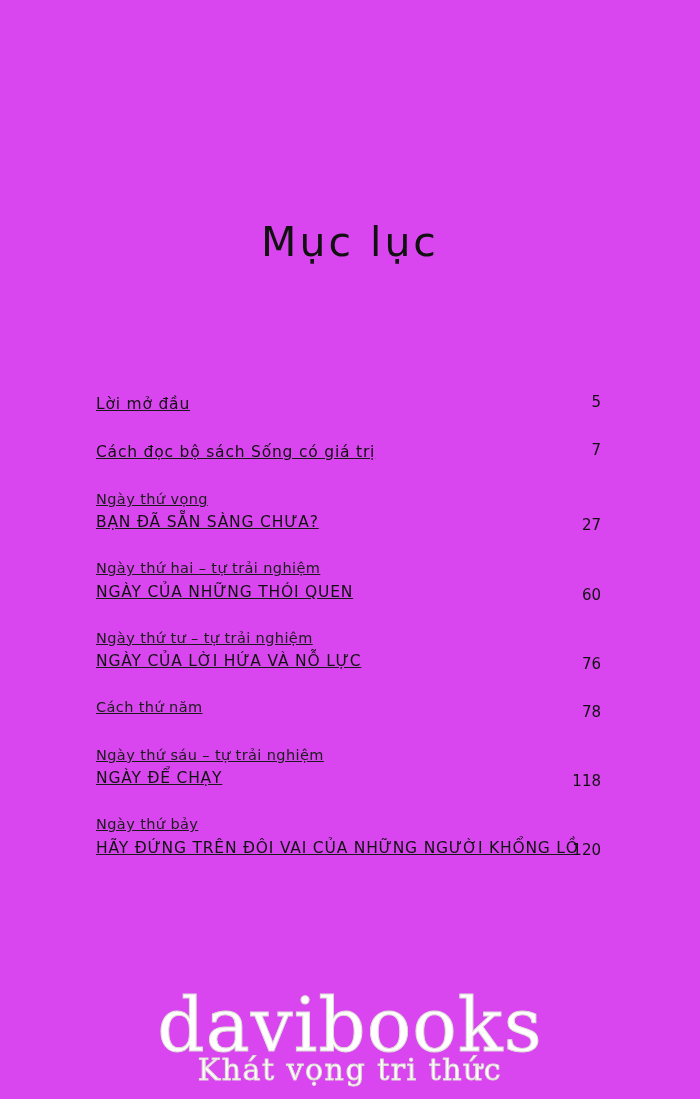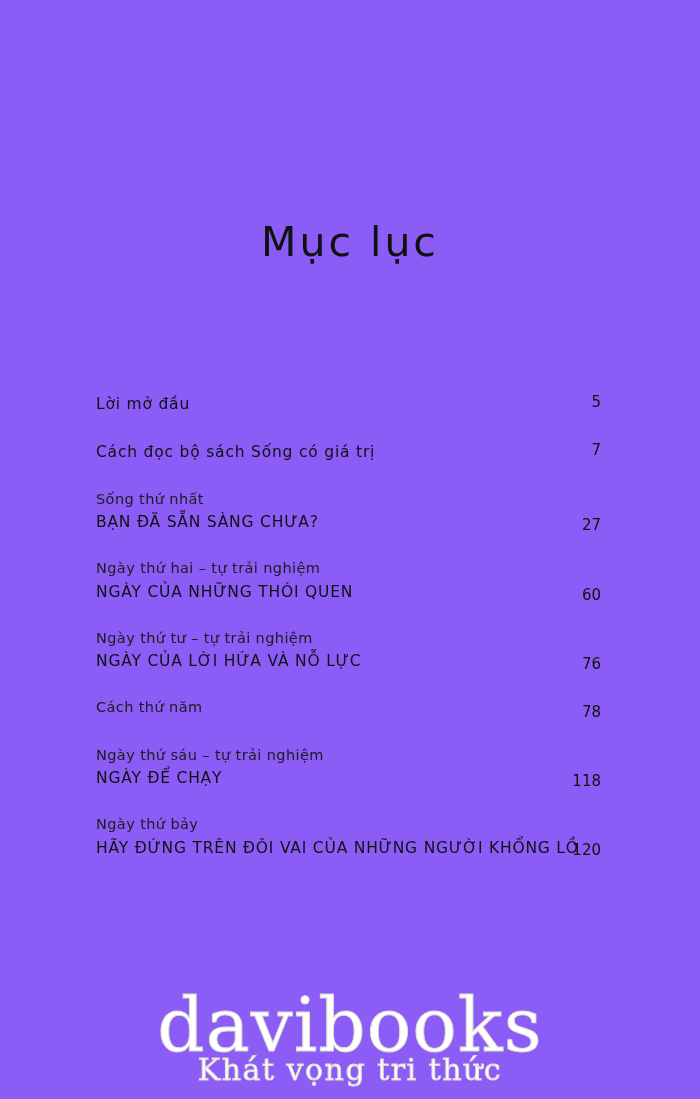--- a/index.html
+++ b/index.html
@@ -11,21 +11,21 @@
     width: 700px;
     height: 1099px;
     position: relative;
     font-family: "Liberation Sans", sans-serif;
     color: #1a1a1a;
     overflow: hidden;
   }
   .page {
     position: absolute;
     inset: 0;
-    background: #8b5cf6;
+    background: #d946ef;
   }
   .toc-title {
     position: absolute;
     top: 218px;
     left: 0;
     width: 100%;
     text-align: center;
     font-family: "DejaVu Sans", sans-serif;
     font-size: 41px;
     letter-spacing: 3px;
@@ -35,20 +35,21 @@
   .toc-list {
     position: absolute;
     top: 392px;
     left: 96px;
     width: 500px;
   }
   .toc-entry {
     position: relative;
     margin-bottom: 22px;
     min-height: 26px;
+    text-decoration: underline;
   }
   .entry-lines {
     display: block;
   }
   .line-sub {
     font-family: "DejaVu Sans", sans-serif;
     font-size: 14.5px;
     color: #1c1c1c;
     letter-spacing: 0.4px;
     line-height: 1.55;
@@ -117,21 +118,21 @@
         <div class="page-num">5</div>
       </div>
       <div class="toc-entry entry-single">
         <div class="entry-lines">
           <div class="line-main">Cách đọc bộ sách Sống có giá trị</div>
         </div>
         <div class="page-num">7</div>
       </div>
       <div class="toc-entry">
         <div class="entry-lines">
-          <div class="line-sub">Sống thứ nhất</div>
+          <div class="line-sub">Ngày thứ vọng</div>
           <div class="line-main">BẠN ĐÃ SẴN SÀNG CHƯA?</div>
         </div>
         <div class="page-num">27</div>
       </div>
       <div class="toc-entry">
         <div class="entry-lines">
           <div class="line-sub">Ngày thứ hai – tự trải nghiệm</div>
           <div class="line-main">NGÀY CỦA NHỮNG THÓI QUEN</div>
         </div>
         <div class="page-num">60</div>

